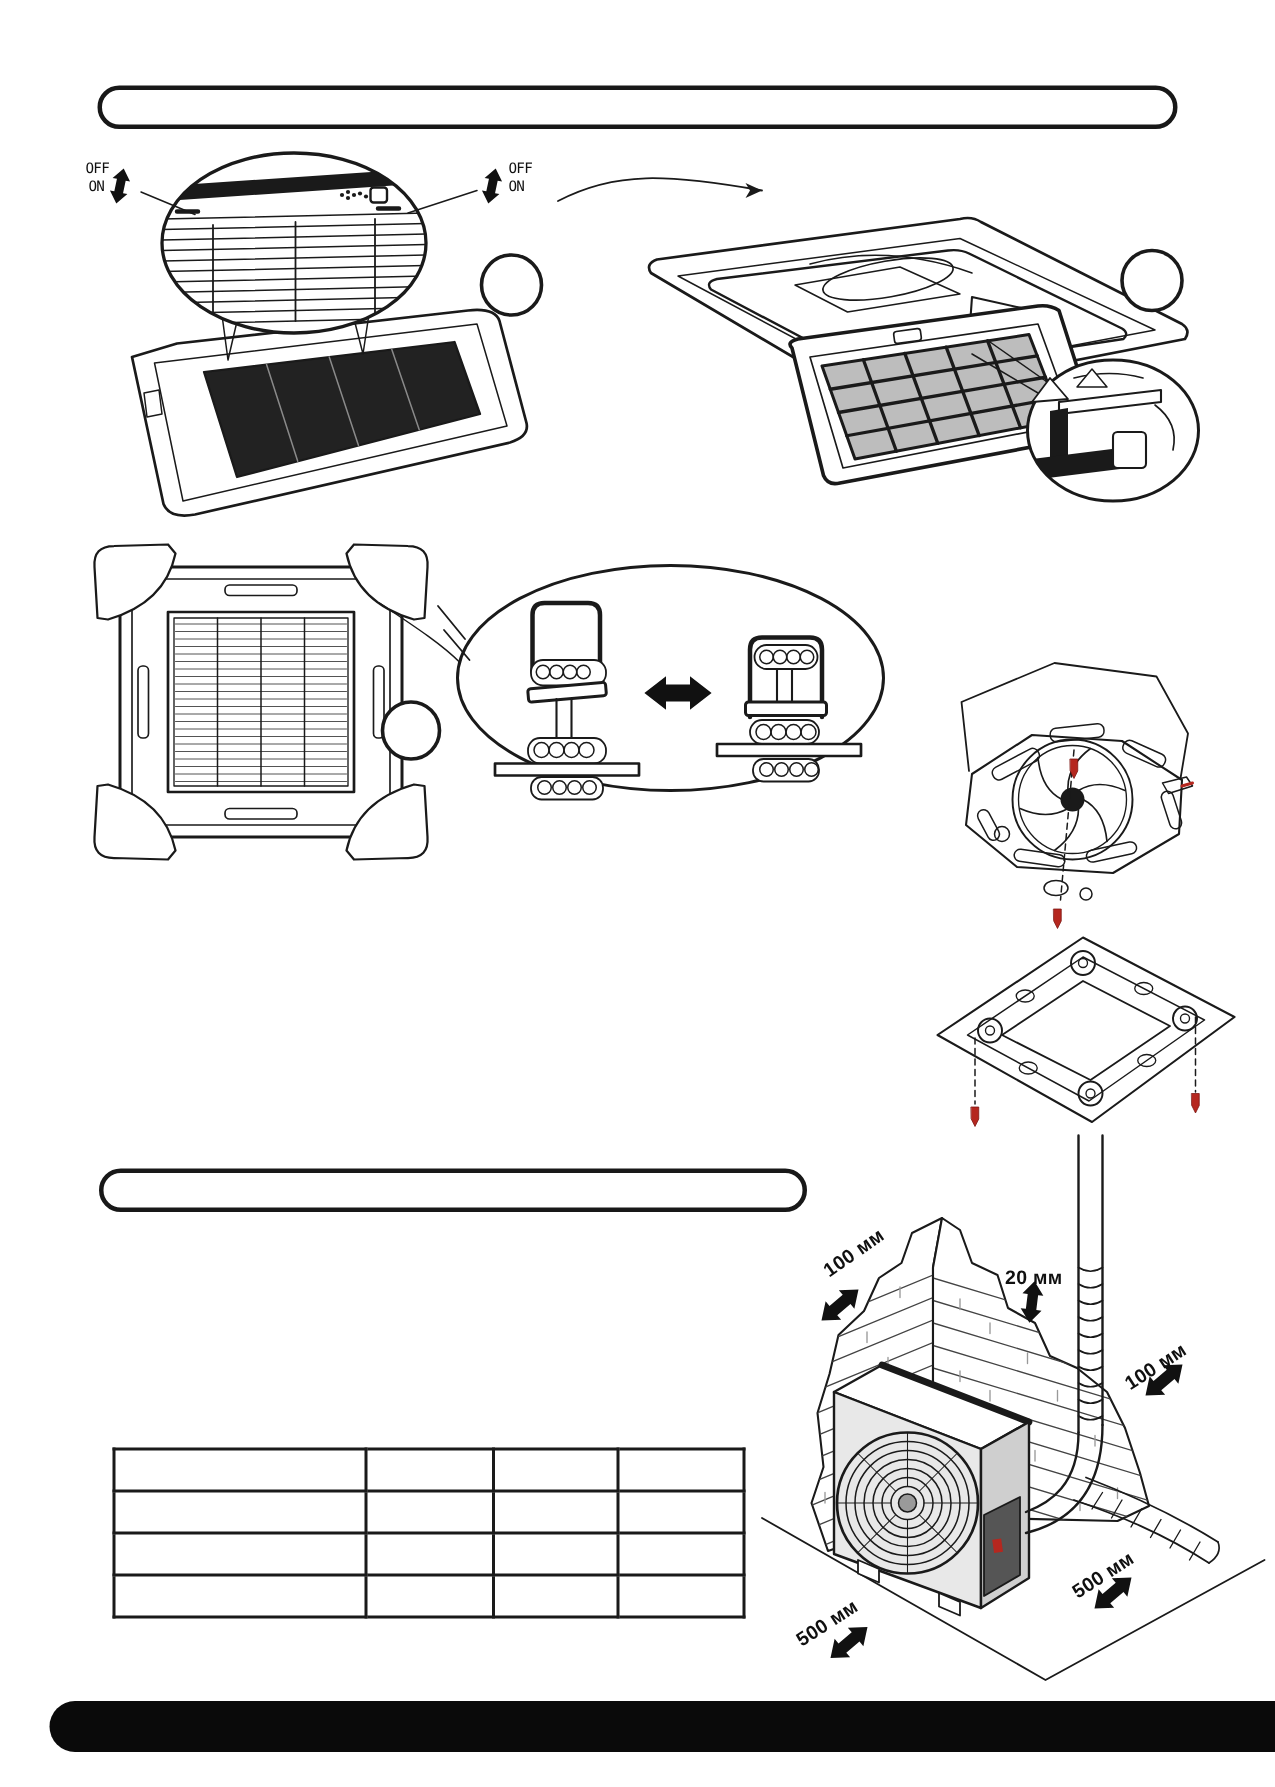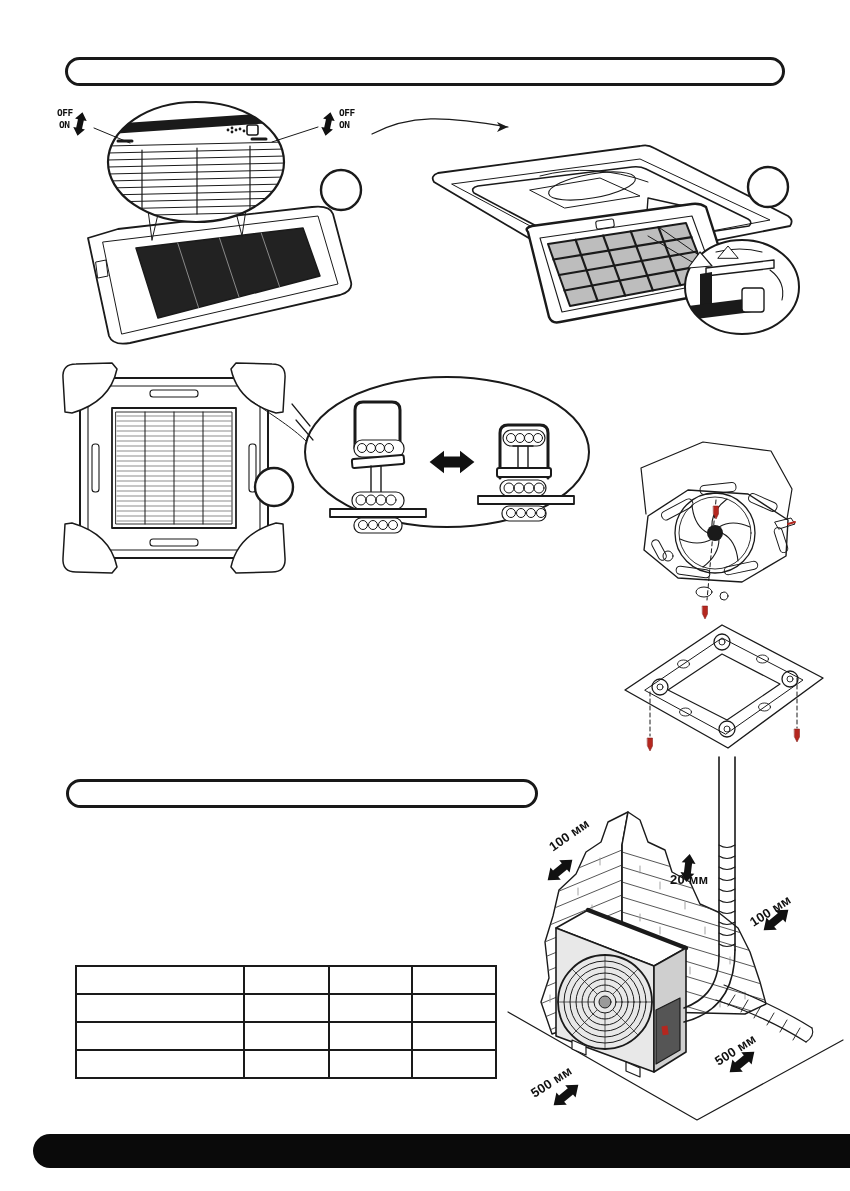--- a/index.html
+++ b/index.html
@@ -8,21 +8,21 @@
     width:850px; height:1191px; position:relative; overflow:hidden;
     font-family:"Liberation Sans", sans-serif; color:#111;
   }
   svg.sheet { position:absolute; left:0; top:0; }
   .hdr {
     position:absolute; background:#fff; border:3px solid #181818;
     border-radius:15px; font-size:14px; line-height:24px; padding-left:14px;
   }
   .sw {
     position:absolute; font-family:"DejaVu Sans Mono", monospace;
-    font-size:9.5px; font-weight:bold; letter-spacing:-0.5px; line-height:1; color:#111;
+    font-size:9.5px; font-weight:normal; letter-spacing:-0.5px; line-height:1; color:#111;
   }
   .dim {
     position:absolute; font-size:13px; font-weight:600; color:#101010;
     white-space:nowrap; transform-origin:left top; letter-spacing:0.2px;
   }
   table.spec { position:absolute; border-collapse:collapse; background:#fff; }
   table.spec td { border:2.8px solid #1a1a1a; height:28px; font-size:11px; padding:0 4px; }
   .footer-bar { position:absolute; background:#0a0a0a; border-radius:17px 0 0 17px; }
 </style>
 </head>
@@ -306,21 +306,21 @@
 <div class="hdr" style="left:65px; top:57px; width:720px; height:29px;"></div>
 
 <div class="hdr" style="left:66px; top:779px; width:472px; height:29px;"></div>
 
 <div class="sw" style="left:57px; top:108px;">OFF</div>
 <div class="sw" style="left:59px; top:120px;">ON</div>
 <div class="sw" style="left:339px; top:108px;">OFF</div>
 <div class="sw" style="left:339px; top:120px;">ON</div>
 
 <div class="dim" style="left:546px; top:842px; transform:rotate(-35deg);">100 мм</div>
-<div class="dim" style="left:670px; top:872px;">20 мм</div>
+<div class="dim" style="left:670px; top:844px;">20 мм</div>
 <div class="dim" style="left:747px; top:917px; transform:rotate(-33deg);">100 мм</div>
 <div class="dim" style="left:712px; top:1056px; transform:rotate(-33deg);">500 мм</div>
 <div class="dim" style="left:528px; top:1088px; transform:rotate(-33deg);">500 мм</div>
 
 <table class="spec" style="left:75px; top:965px; width:422px;">
   <colgroup>
     <col style="width:169px">
       <col style="width:85px">
       <col style="width:84px">
       <col style="width:84px">

